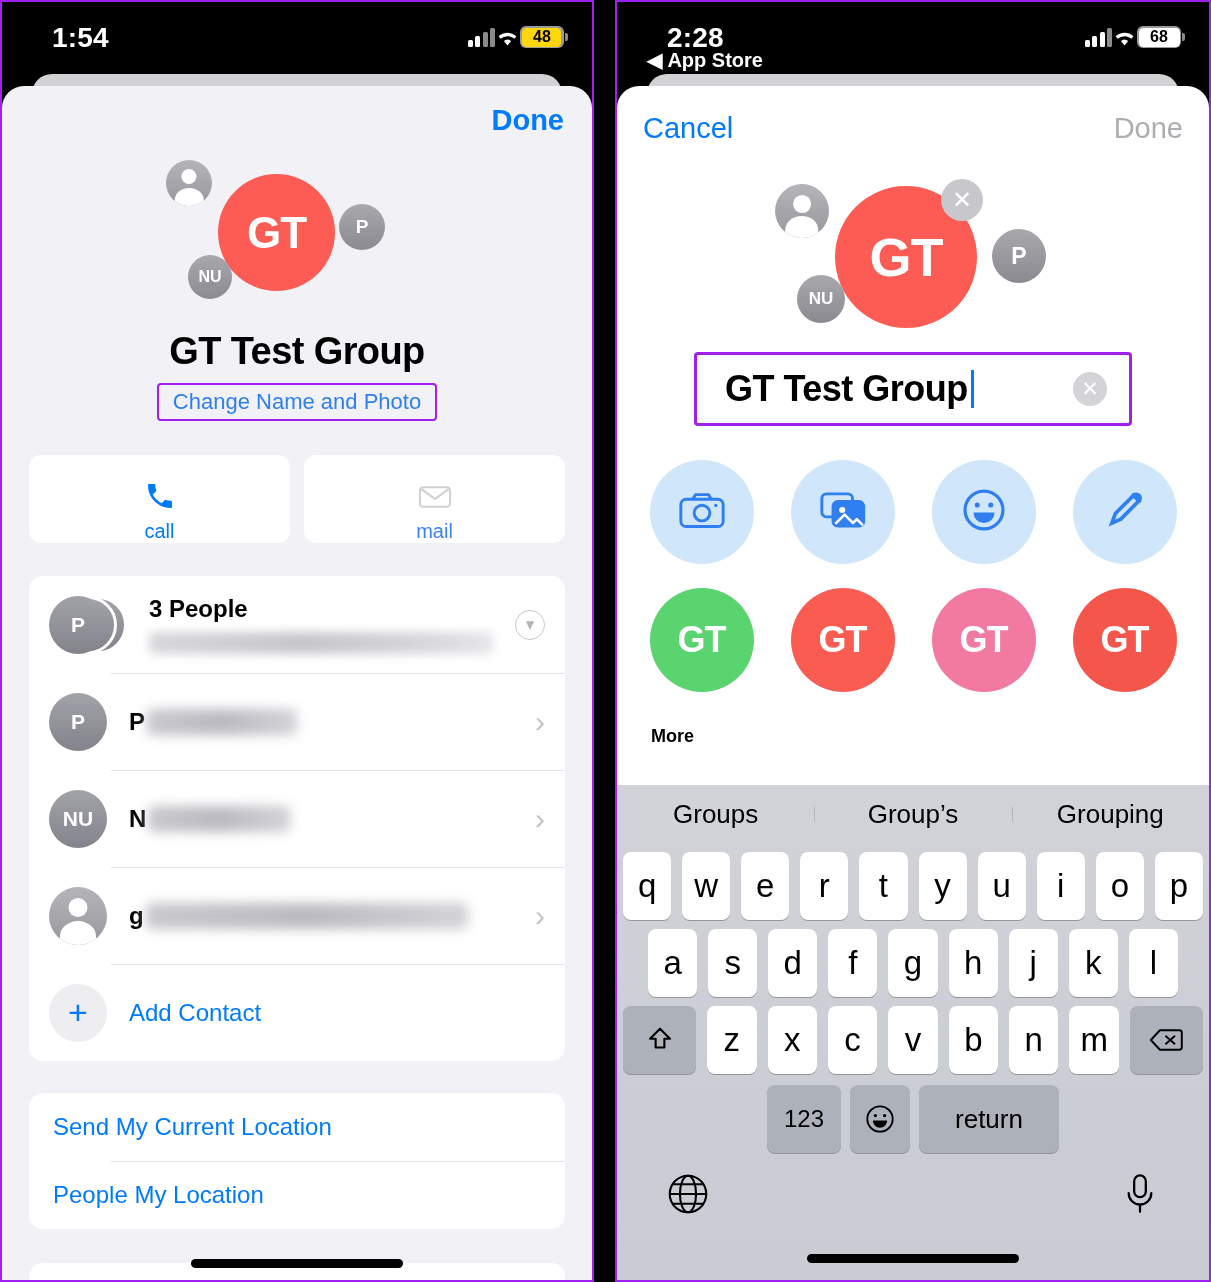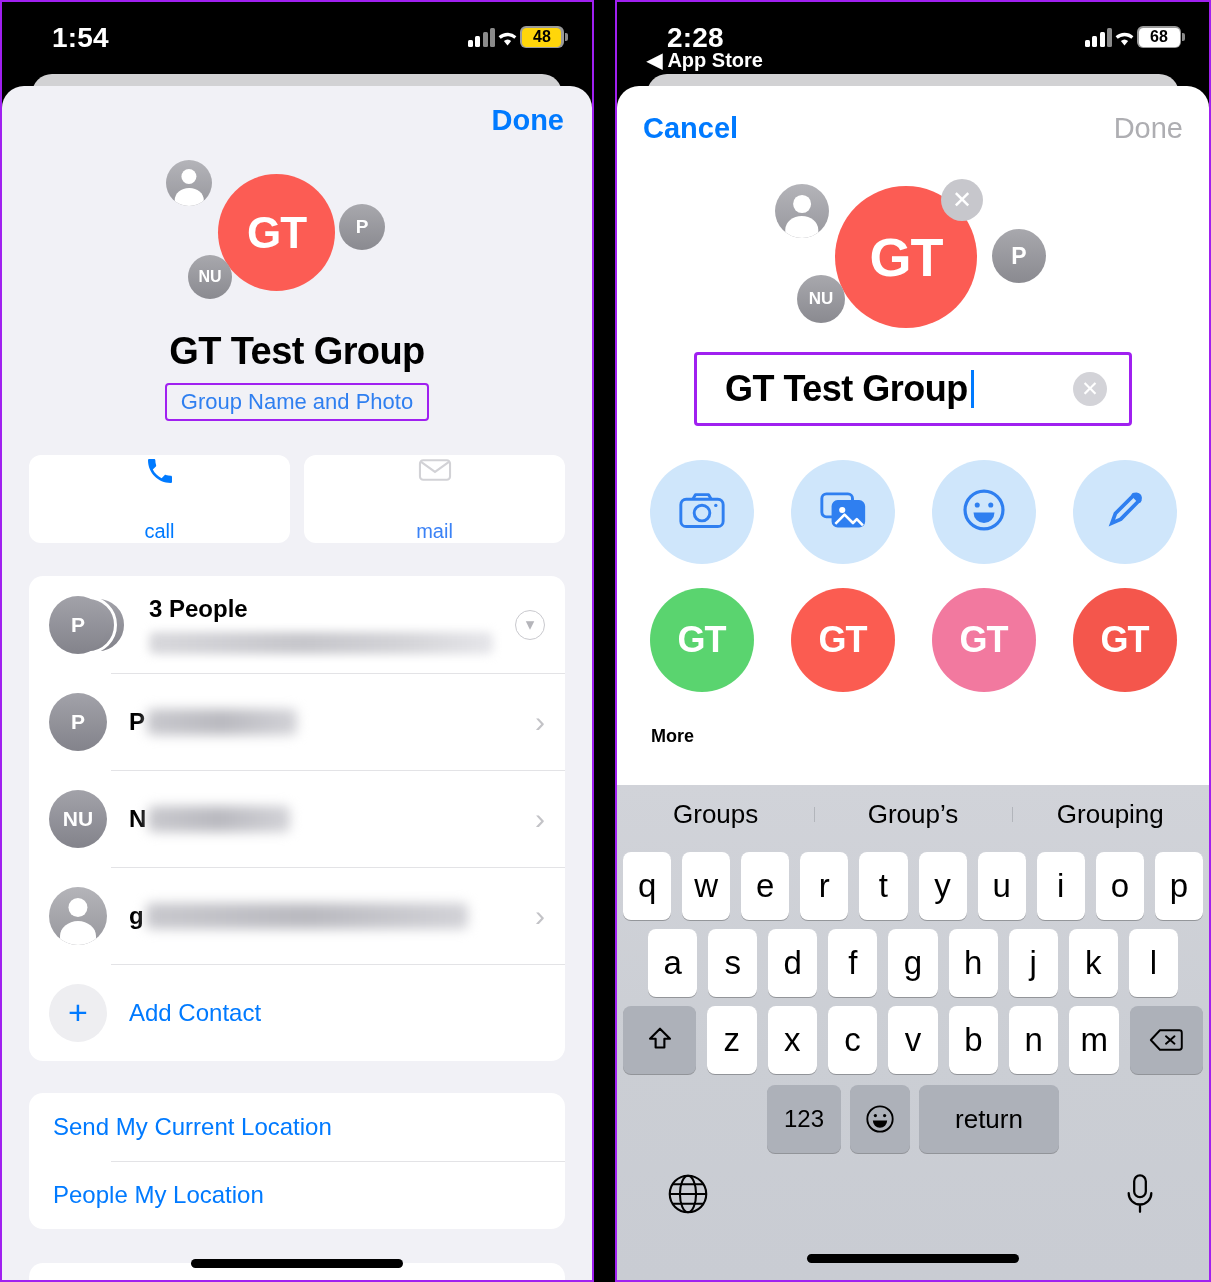--- a/index.html
+++ b/index.html
@@ -74,21 +74,21 @@
   #panel-right .sheet { background: #ffffff; }
 
   
   .nav-row { position: relative; height: 62px; }
   .nav-done-blue {
     position: absolute; right: 28px; top: 18px;
     font-size: 29px; color: #007aff; font-weight: 600;
   }
   .nav-cancel {
     position: absolute; left: 26px; top: 26px;
-    font-size: 29px; color: #007aff; font-weight: 700;
+    font-size: 29px; color: #007aff; font-weight: 400;
   }
   .nav-done-grey {
     position: absolute; right: 26px; top: 26px;
     font-size: 29px; color: #aeaeb2; font-weight: 400;
   }
 
   
   .cluster { position: relative; margin: 0 auto; }
   .big-av {
     position: absolute; border-radius: 50%;
@@ -126,21 +126,21 @@
   }
   .change-link {
     font-size: 22px; color: #2f7ff0; padding: 4px 14px;
     border: 2.5px solid #a020f0; border-radius: 4px;
   }
 
   
   .tiles { display: flex; gap: 14px; padding: 0 27px; margin-top: 34px; }
   .tile {
     flex: 1; height: 88px; background: #fff; border-radius: 12px;
-    display: flex; flex-direction: column; align-items: center; justify-content: space-between;
+    display: flex; flex-direction: column; align-items: center; justify-content: flex-end;
     gap: 4px;
   }
   .tile-label { font-size: 20px; color: #007aff; }
   .tile.disabled .tile-label { color: #3b82f6; }
 
   
   .card {
     background: #fff; border-radius: 14px; margin: 0 27px; overflow: hidden;
   }
   .row {
@@ -305,21 +305,21 @@
         </div>
         <div class="mini" style="left:9px;top:0px;width:46px;height:46px;background:none;">
           <div class="person-glyph"></div>
         </div>
         <div class="mini" style="left:182px;top:44px;width:46px;height:46px;font-size:19px;">P</div>
         <div class="mini" style="left:31px;top:95px;width:44px;height:44px;font-size:16px;">NU</div>
       </div>
 
       <div class="group-title">GT Test Group</div>
       <div class="change-link-wrap">
-        <div class="change-link">Group Name and Photo</div>
+        <div class="change-link">Change Name and Photo</div>
       </div>
 
       <div class="tiles">
         <div class="tile">
           <span>
             <svg width="32" height="32" viewBox="0 0 24 24" fill="#007aff">
                 <path d="M6.6 10.8c1.4 2.8 3.8 5.1 6.6 6.6l2.2-2.2c.3-.3.7-.4 1-.2 1.2.4 2.4.6 3.6.6.6 0 1 .4 1 1V20c0 .6-.4 1-1 1C10.6 21 3 13.4 3 4c0-.6.4-1 1-1h3.5c.6 0 1 .4 1 1 0 1.3.2 2.5.6 3.6.1.4 0 .8-.2 1.1l-2.3 2.1z"></path>
               </svg>
           </span>
           <span class="tile-label">call</span>

